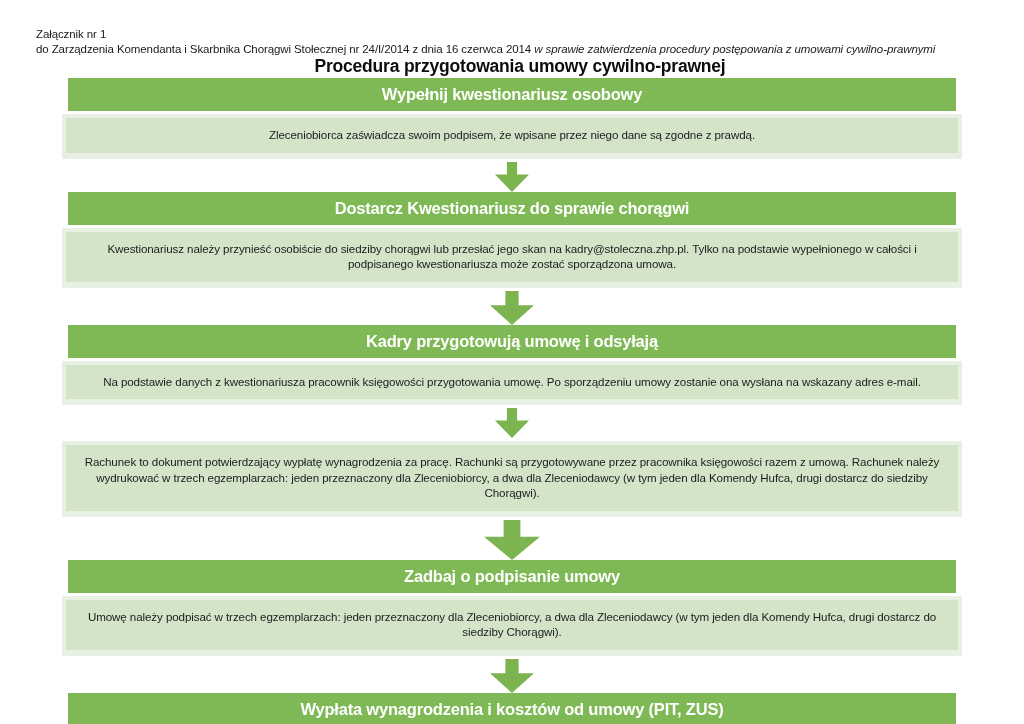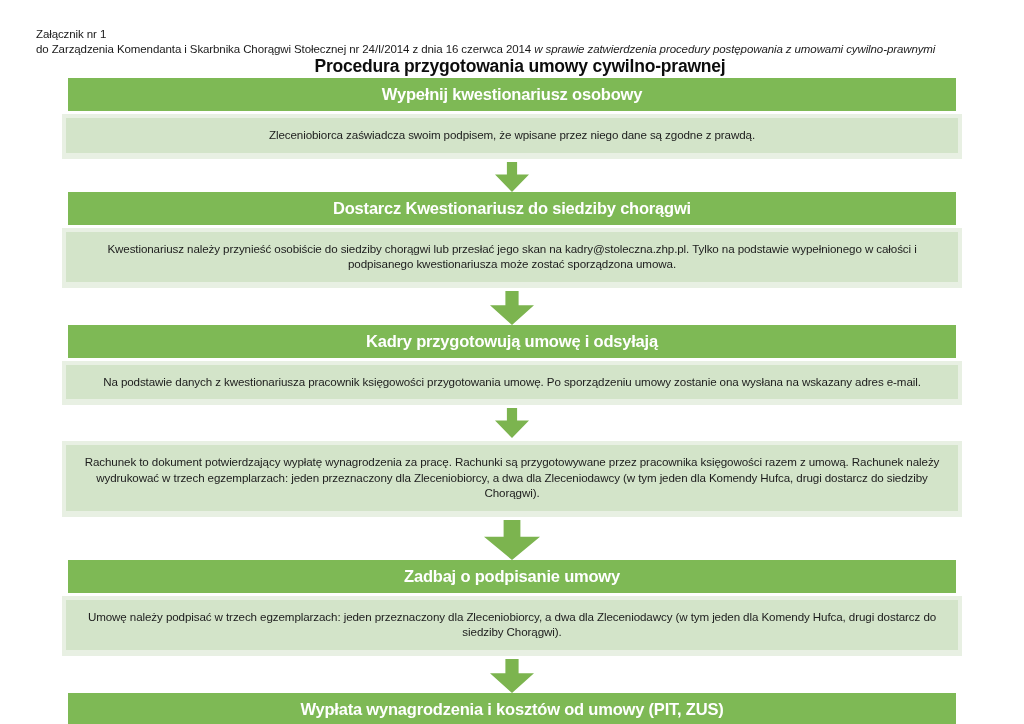--- a/index.html
+++ b/index.html
@@ -144,21 +144,21 @@
             <div class="step-body-text">Zleceniobiorca zaświadcza swoim podpisem, że wpisane przez niego dane są zgodne z prawdą.</div>
           </div>
         </div>
       </div>
       <div class="arrow-wrap">
         <svg class="arrow sm" viewBox="0 0 100 100" preserveAspectRatio="none">
           <path d="M35,0 L65,0 L65,42 L100,42 L50,100 L0,42 L35,42 Z" fill="#7cb44f"></path>
         </svg>
       </div>
       <div class="step">
-        <div class="step-head">Dostarcz Kwestionariusz do siedziby chorągwi</div>
+        <div class="step-head">Dostarcz Kwestionariusz do sprawie chorągwi</div>
         <div class="step-body-frame">
           <div class="step-body">
             <div class="step-body-text">Kwestionariusz należy przynieść osobiście do siedziby chorągwi lub przesłać jego skan na kadry@stoleczna.zhp.pl. Tylko na podstawie wypełnionego w całości i podpisanego kwestionariusza może zostać sporządzona umowa.</div>
           </div>
         </div>
       </div>
       <div class="arrow-wrap">
         <svg class="arrow md" viewBox="0 0 100 100" preserveAspectRatio="none">
           <path d="M35,0 L65,0 L65,42 L100,42 L50,100 L0,42 L35,42 Z" fill="#7cb44f"></path>
         </svg>

